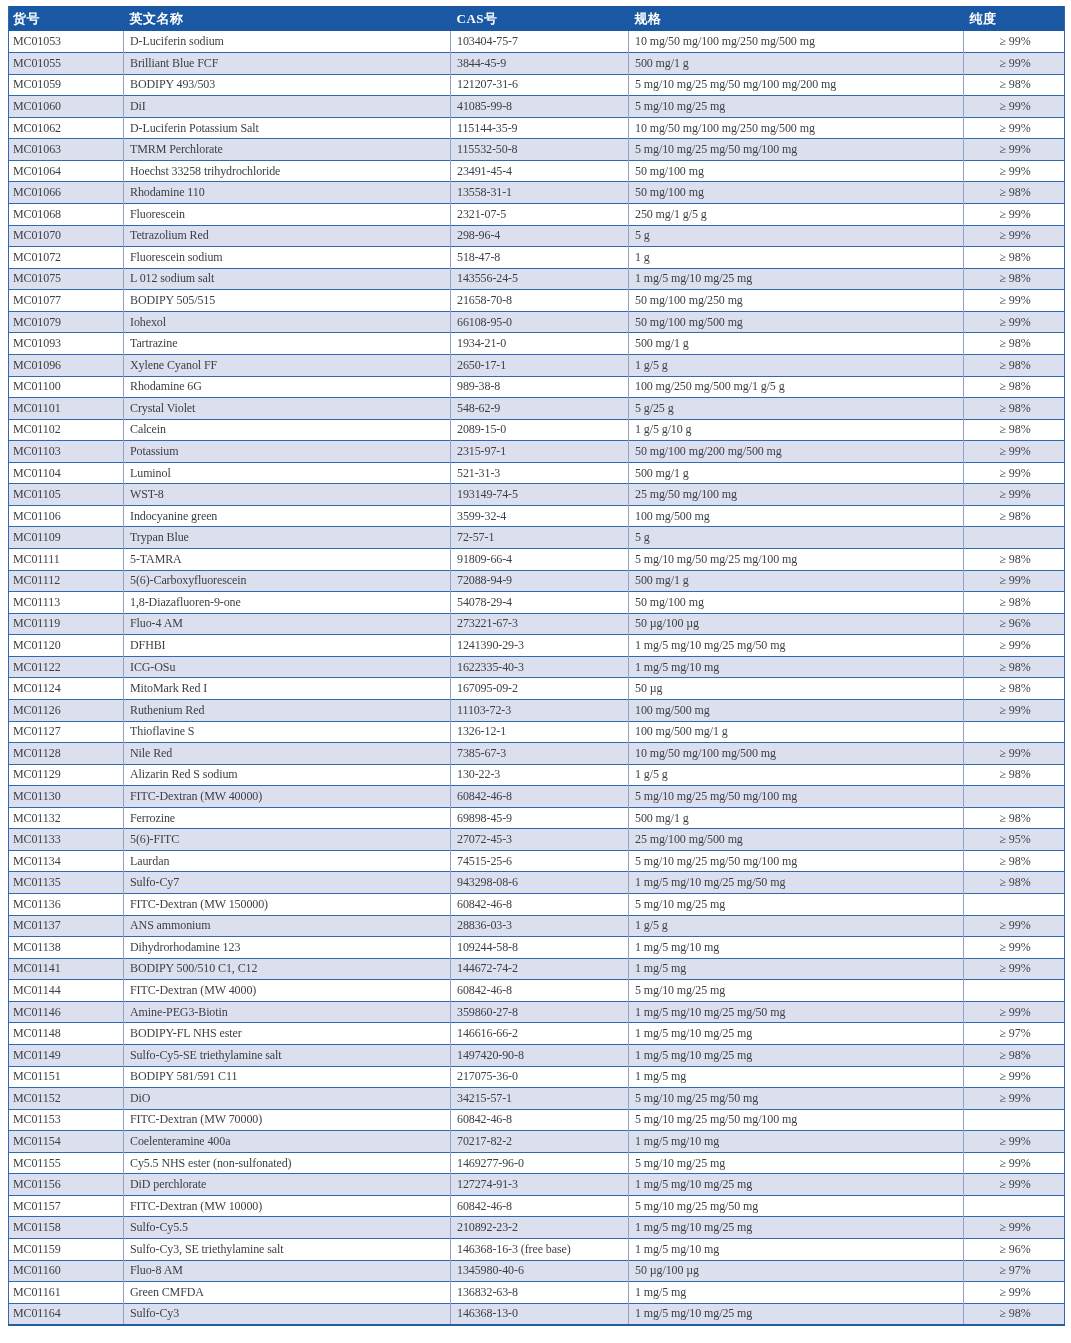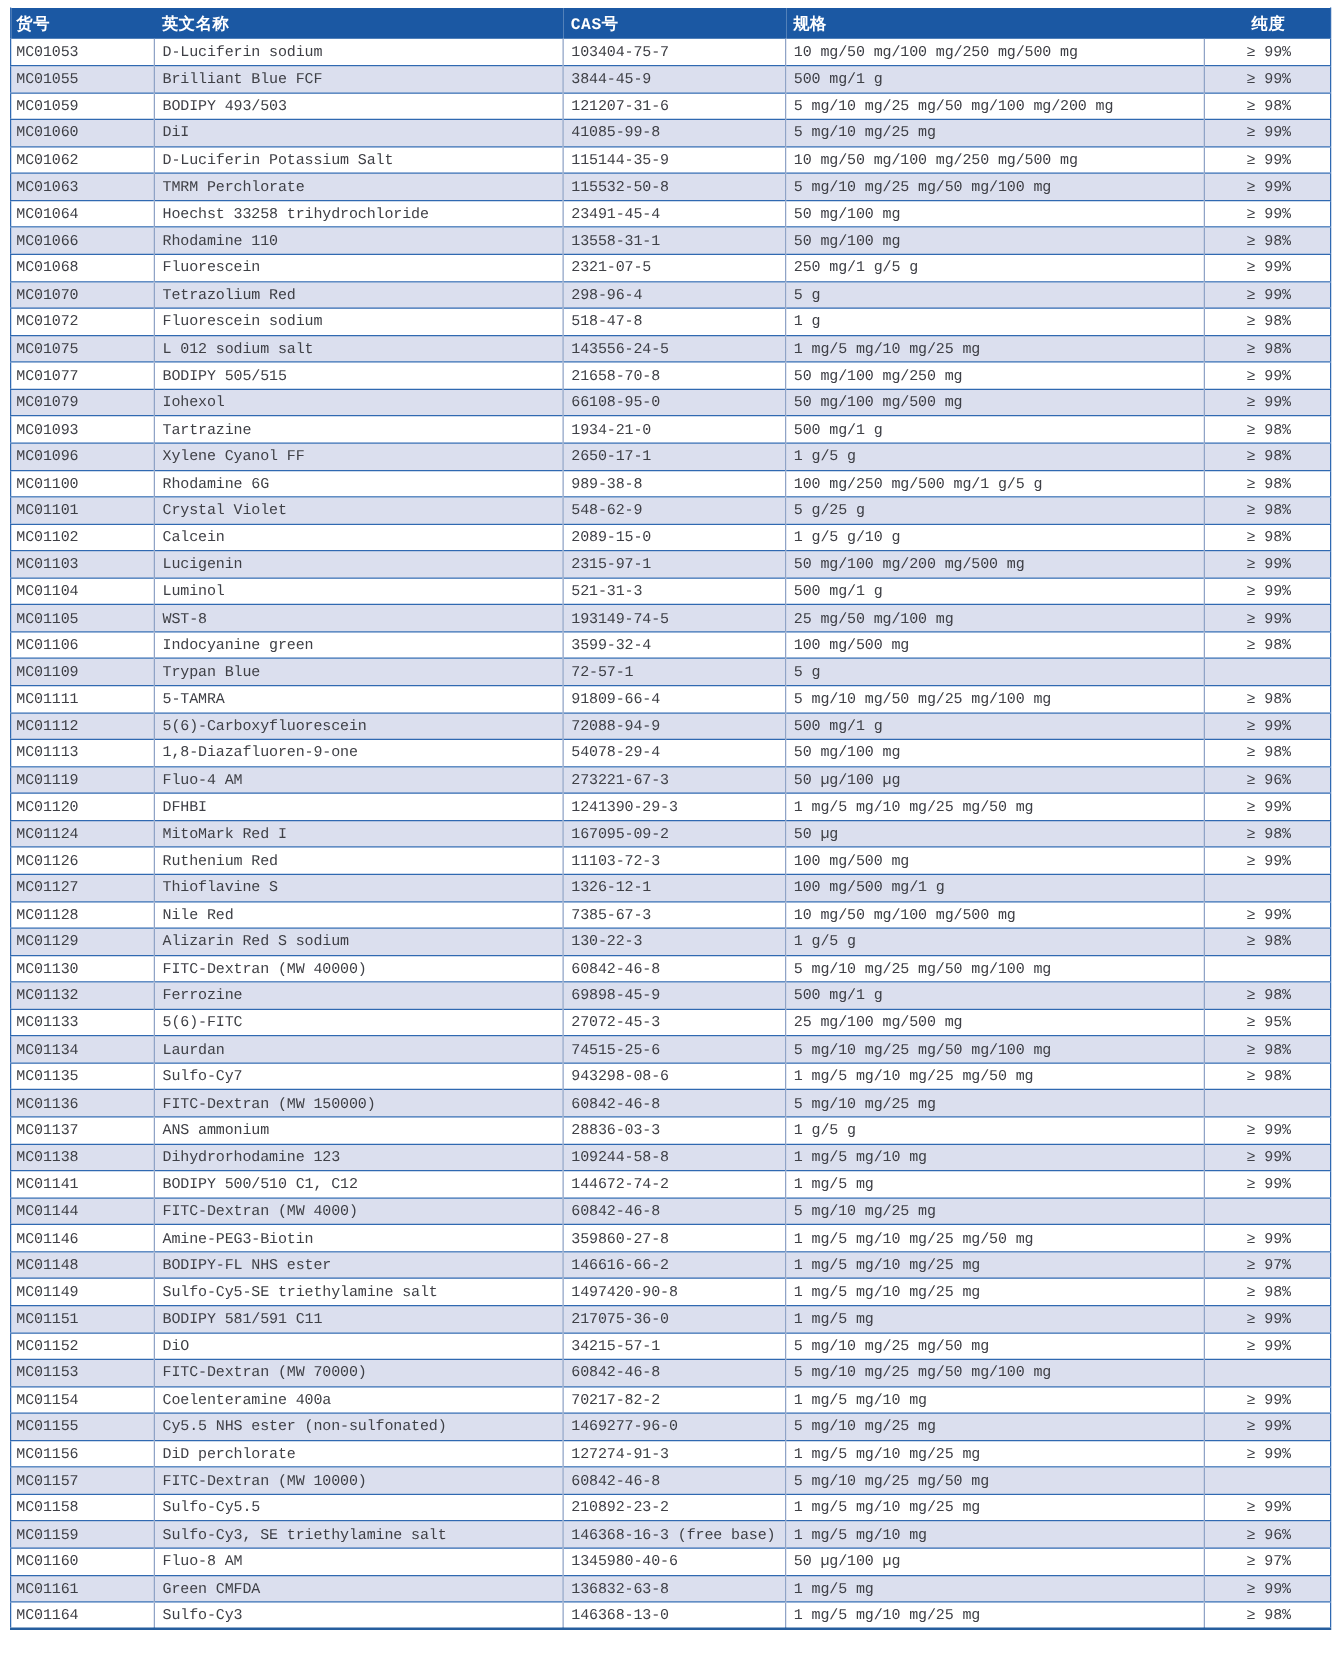--- a/index.html
+++ b/index.html
@@ -14,21 +14,21 @@
   * { box-sizing: border-box; }
   html, body {
     margin: 0; padding: 0;
     background: #FFFFFF;
     width: 1071px;
   }
   .page {
     width: 1071px;
     height: 1343px;
     padding: 6px 7px 5px 8px;
-    font-family: Liberation Mono, monospace;
+    font-family: Liberation Serif, serif;
   }
   table.catalog {
     width: 1056px;
     border-collapse: collapse;
     table-layout: fixed;
     border-left: 1px solid var(--row-border);
     border-right: 1px solid var(--row-border);
     border-bottom: 2px solid var(--table-edge);
   }
   thead tr { height: 25px; }
@@ -37,21 +37,21 @@
     color: var(--header-text);
     font-size: 13px;
     font-weight: 700;
     text-align: left;
     padding: 0 4px 0 6px;
     letter-spacing: 0.5px;
     white-space: nowrap;
     overflow: hidden;
   }
   thead th:first-child { padding-left: 4px; }
-  thead th.center { text-align: center; }
+  thead th.center { }
   tbody tr {
     height: 21.57px;
     border-bottom: 1px solid var(--row-border);
   }
   tbody tr:nth-child(even) { background: var(--stripe-bg); }
   tbody td {
     font-size: 12px;
     color: var(--text);
     padding: 0 4px 0 6px;
     white-space: nowrap;
@@ -212,21 +212,21 @@
         </tr>
         <tr>
           <td>MC01102</td>
           <td>Calcein</td>
           <td>2089-15-0</td>
           <td>1 g/5 g/10 g</td>
           <td class="center">≥ 98%</td>
         </tr>
         <tr>
           <td>MC01103</td>
-          <td>Lucigenin</td>
+          <td>Potassium</td>
           <td>2315-97-1</td>
           <td>50 mg/100 mg/200 mg/500 mg</td>
           <td class="center">≥ 99%</td>
         </tr>
         <tr>
           <td>MC01104</td>
           <td>Luminol</td>
           <td>521-31-3</td>
           <td>500 mg/1 g</td>
           <td class="center">≥ 99%</td>
@@ -281,20 +281,27 @@
           <td class="center">≥ 96%</td>
         </tr>
         <tr>
           <td>MC01120</td>
           <td>DFHBI</td>
           <td>1241390-29-3</td>
           <td>1 mg/5 mg/10 mg/25 mg/50 mg</td>
           <td class="center">≥ 99%</td>
         </tr>
         <tr>
+          <td>MC01122</td>
+          <td>ICG-OSu</td>
+          <td>1622335-40-3</td>
+          <td>1 mg/5 mg/10 mg</td>
+          <td class="center">≥ 98%</td>
+        </tr>
+        <tr>
           <td>MC01124</td>
           <td>MitoMark Red I</td>
           <td>167095-09-2</td>
           <td>50 µg</td>
           <td class="center">≥ 98%</td>
         </tr>
         <tr>
           <td>MC01126</td>
           <td>Ruthenium Red</td>
           <td>11103-72-3</td>

